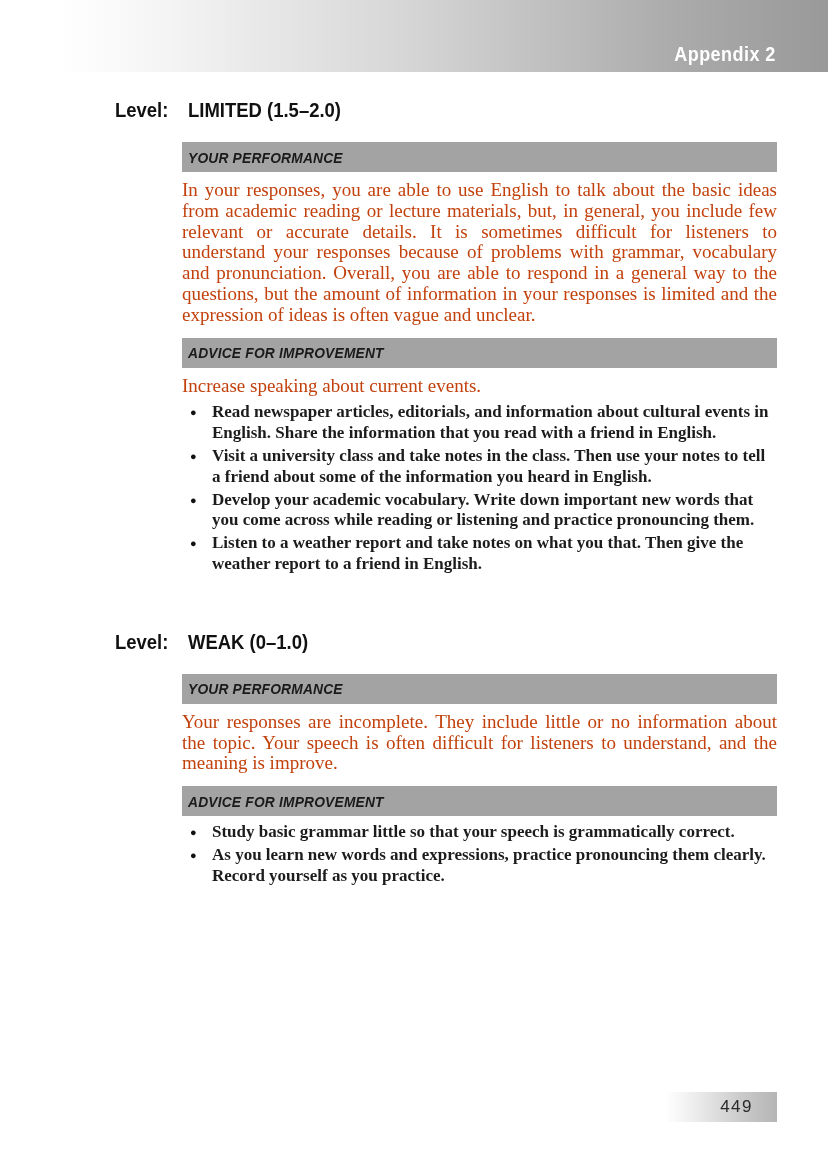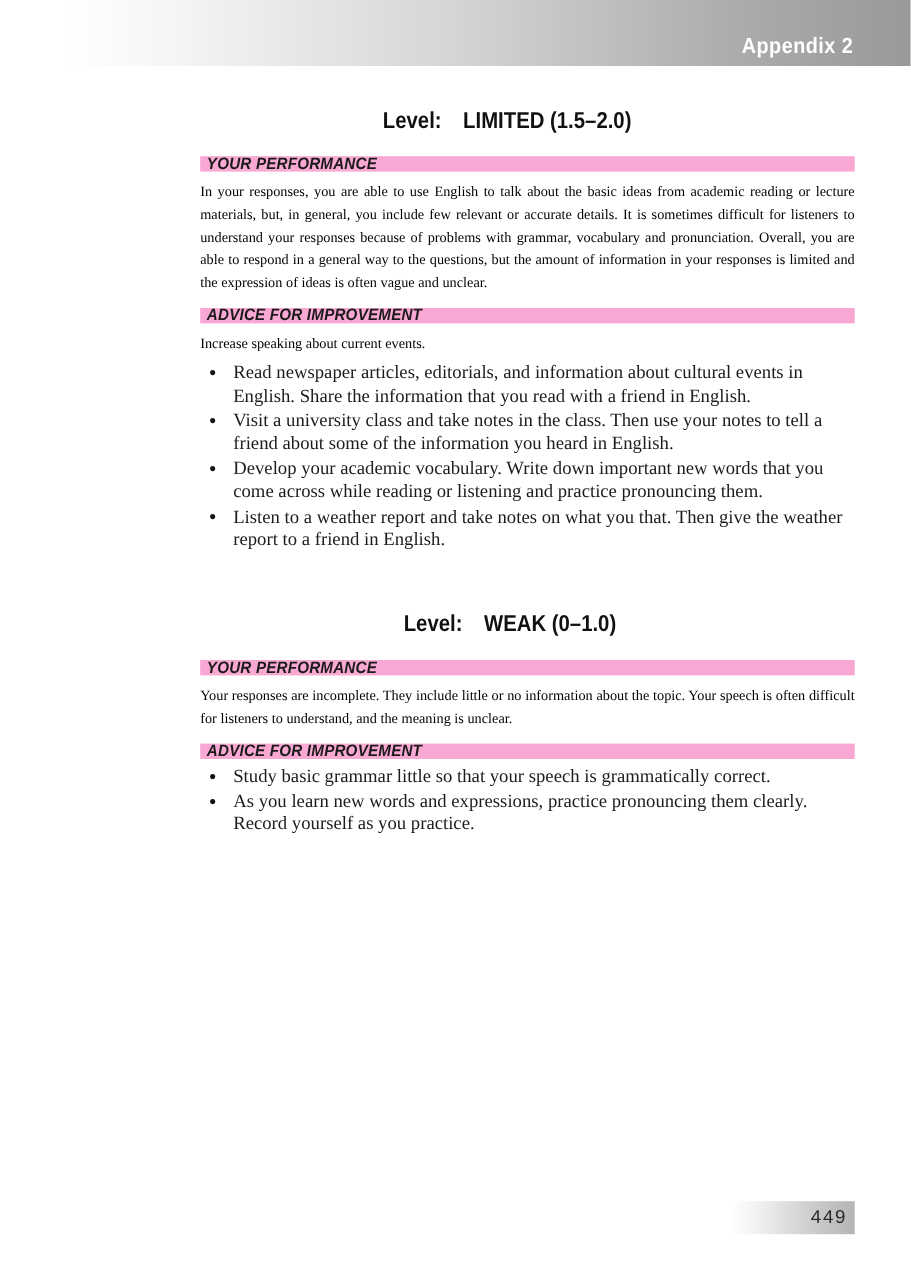--- a/index.html
+++ b/index.html
@@ -13,21 +13,21 @@
     font-family: "Liberation Serif", serif;
     color: #1c1c1c;
   }
 
   
   .banner {
     position: absolute;
     top: 0;
     left: 60px;
     right: 0;
-    height: 60px;
+    height: 72px;
     background: linear-gradient(to right, #ffffff 0%, #f4f4f4 14%, #d6d6d6 45%, #ababab 80%, #999999 100%);
     display: flex;
     align-items: flex-end;
     justify-content: flex-end;
     padding: 0 52px 6px 0;
   }
   .banner-label {
     font-family: "Liberation Sans", sans-serif;
     font-weight: bold;
     font-size: 20px;
@@ -41,41 +41,40 @@
   .level-heading {
     display: flex;
     align-items: baseline;
     gap: 12px;
     margin-left: 115px;
     font-family: "Liberation Sans", sans-serif;
     font-weight: bold;
     font-size: 21px;
     line-height: 27px;
     color: #111111;
-    justify-content: center;
   }
   .level-heading .cond {
     display: inline-block;
     transform: scaleX(0.88);
     transform-origin: 0 50%;
     white-space: nowrap;
   }
   .section-limited .level-heading { margin-top: 96px; }
   .section-weak .level-heading { margin-top: 53px; }
 
   
   .content {
     margin-left: 182px;
     width: 595px;
   }
 
   
   .subhead-bar {
-    background: #f9a8d4;
-    height: 14px;
+    background: #a3a3a3;
+    height: 30px;
     display: flex;
     align-items: center;
     padding-left: 6px;
   }
   .subhead-bar .subhead-text {
     font-family: "Liberation Sans", sans-serif;
     font-weight: bold;
     font-style: italic;
     font-size: 15px;
     color: #1a1a1a;
@@ -84,23 +83,23 @@
     transform: scaleX(0.92);
     transform-origin: 0 50%;
     white-space: nowrap;
   }
   .bar-performance { margin-top: 19px; }
   .bar-advice { margin-top: 12px; align-items: center; }
 
   
   .body-text {
     margin-top: 8px;
-    font-size: 13px;
+    font-size: 19px;
     line-height: 20.8px;
-    color: #000000;
+    color: #c2410c;
   }
   .justified {
     text-align: justify;
     text-justify: inter-word;
   }
 
   
   .advice-list {
     list-style: none;
     margin-top: 6px;
@@ -111,34 +110,34 @@
     margin-bottom: 2px;
     font-size: 17px;
     line-height: 20.8px;
   }
   .advice-list .bullet {
     flex: 0 0 22px;
     font-size: 11px;
     line-height: 20.8px;
     color: #111111;
   }
-  .advice-list .li-text { flex: 1; }
+  .advice-list .li-text { flex: 1; font-weight: bold; }
 
   
   .page-number-bar {
     position: absolute;
     top: 1092px;
     left: 665px;
     width: 112px;
     height: 30px;
     background: linear-gradient(to right, #ffffff 0%, #eeeeee 25%, #c9c9c9 70%, #b5b5b5 100%);
     display: flex;
     align-items: center;
     justify-content: flex-end;
-    padding-right: 7px;
+    padding-right: 24px;
   }
   .page-number {
     font-family: "Liberation Sans", sans-serif;
     font-size: 17px;
     color: #2a2a2a;
     letter-spacing: 1.5px;
   }
 </style>
 </head>
 <body>
@@ -188,21 +187,21 @@
 
   <section class="level-section section-weak">
     <h1 class="level-heading">
       <span class="cond">Level:</span>
       <span class="cond">WEAK (0–1.0)</span>
     </h1>
     <div class="content">
       <div class="subhead-bar bar-performance">
         <span class="subhead-text">YOUR PERFORMANCE</span>
       </div>
-      <p class="body-text justified">Your responses are incomplete. They include little or no information about the topic. Your speech is often difficult for listeners to understand, and the meaning is unclear.</p>
+      <p class="body-text justified">Your responses are incomplete. They include little or no information about the topic. Your speech is often difficult for listeners to understand, and the meaning is improve.</p>
 
       <div class="subhead-bar bar-advice">
         <span class="subhead-text">ADVICE FOR IMPROVEMENT</span>
       </div>
 
       <ul class="advice-list">
         <li>
           <span class="bullet">●</span>
           <span class="li-text">Study basic grammar little so that your speech is grammatically correct.</span>
         </li>

